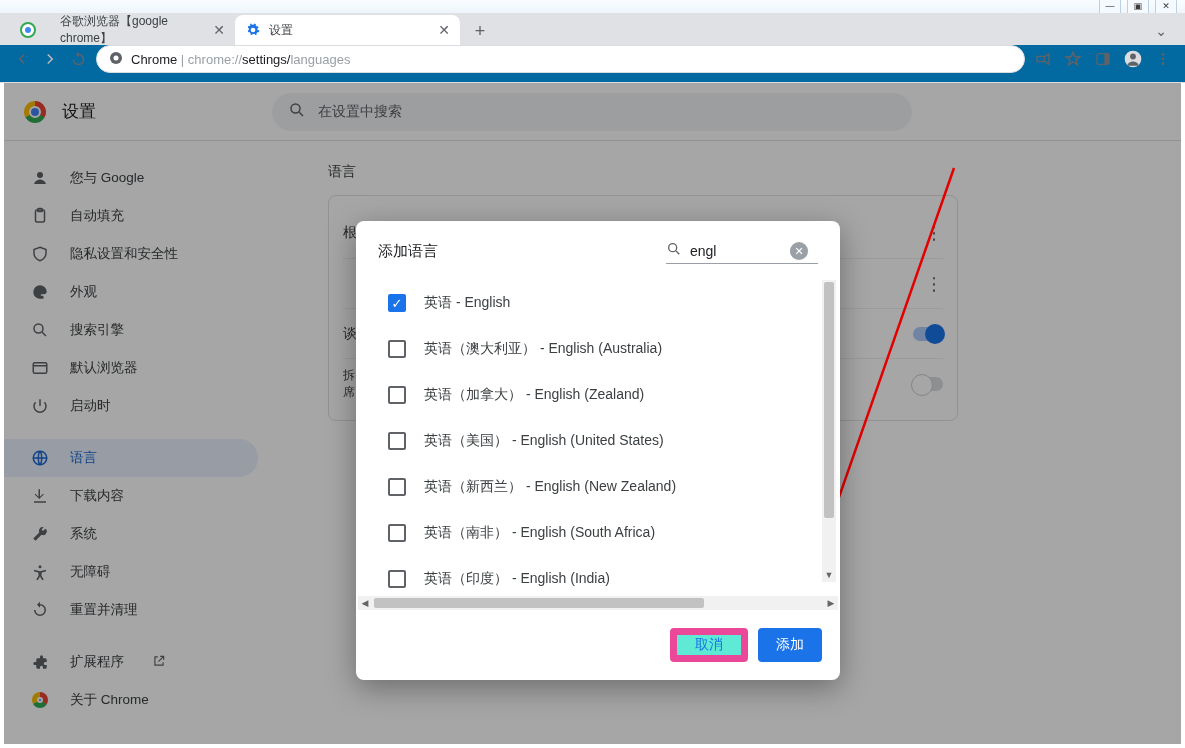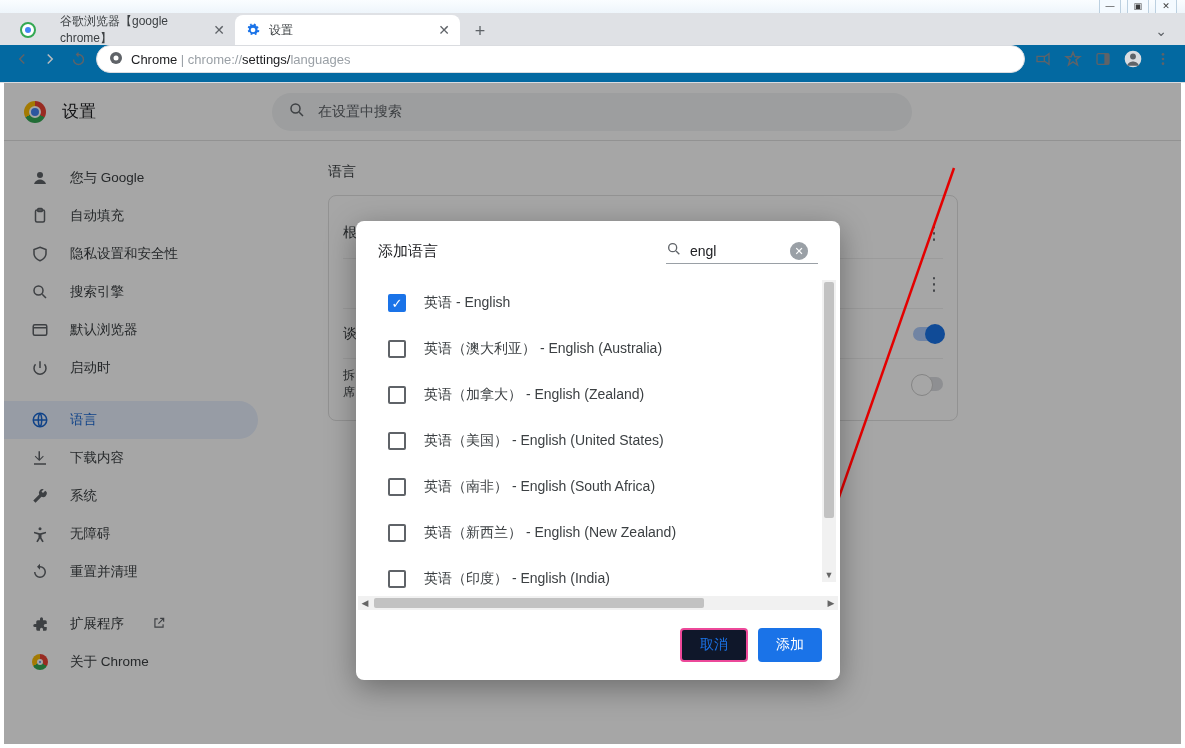--- a/index.html
+++ b/index.html
@@ -76,21 +76,21 @@
   .cbox.checked { background: #1a73e8; border-color: #1a73e8; color: #fff; font-size: 13px; }
   .dlg-scroll-v { position: absolute; right: 2px; top: 0; bottom: 14px; width: 14px; background: #f1f1f1; }
   .dlg-scroll-v .thumb { position: absolute; left: 2px; right: 2px; top: 2px; height: 236px; background: #c2c2c2; border-radius: 2px; }
   .dlg-scroll-v .arrow-dn { position: absolute; left: 0; right: 0; bottom: 0; height: 14px; display: flex; align-items: center; justify-content: center; color: #666; font-size: 9px; }
   .dlg-scroll-h { height: 14px; background: #f1f1f1; margin: 0 2px; position: relative; }
   .dlg-scroll-h .thumb { position: absolute; left: 16px; top: 2px; bottom: 2px; width: 330px; background: #c2c2c2; border-radius: 2px; }
   .dlg-scroll-h .arrow-l { position:absolute; left:0; top:0; bottom:0; width:14px; display:flex; align-items:center; justify-content:center; font-size:9px; color:#666; }
   .dlg-scroll-h .arrow-r { position:absolute; right:0; top:0; bottom:0; width:14px; display:flex; align-items:center; justify-content:center; font-size:9px; color:#666; }
   .dlg-foot { display: flex; justify-content: flex-end; gap: 10px; padding: 18px 18px 18px 0; }
   .btn { height: 34px; padding: 0 18px; border-radius: 4px; font-size: 14px; display: inline-flex; align-items: center; justify-content: center; cursor: pointer; }
-  .btn-outline { border: 2px solid #ec4899; color: #1a73e8; background: #0f172a; }
+  .btn-outline { border: 7px solid #ec4899; color: #1a73e8; background: #5eead4; }
   .btn-primary { background: #1a73e8; color: #fff; }
 
   
   .anno-box { position: absolute; border: 3px solid #e40000; pointer-events: none; }
   .anno-arrow-svg { position: absolute; pointer-events: none; }
 </style>
 </head>
 <body>
 
 <div class="win-top">
@@ -215,20 +215,28 @@
             </span>
             <span>自动填充</span>
           </div>
           <div class="side-item">
             <span class="ico">
               <svg width="18" height="18" viewBox="0 0 24 24" fill="none" stroke="currentColor" stroke-width="2">
                 <path d="M12 3l8 3v5c0 5-3 8-8 10-5-2-8-5-8-10V6z"></path>
               </svg>
             </span>
             <span>隐私设置和安全性</span>
+          </div>
+          <div class="side-item">
+            <span class="ico">
+              <svg width="18" height="18" viewBox="0 0 24 24" fill="currentColor">
+                <path d="M12 3a9 9 0 100 18h3a2 2 0 002-2 2 2 0 00-2-2h-1a1 1 0 110-2h3a4 4 0 004-4 9 9 0 00-9-8z"></path>
+              </svg>
+            </span>
+            <span>外观</span>
           </div>
           <div class="side-item">
             <span class="ico">
               <svg width="18" height="18" viewBox="0 0 24 24" fill="none" stroke="currentColor" stroke-width="2">
                 <circle cx="10" cy="10" r="6"></circle>
                 <path d="M20 20l-5-5"></path>
               </svg>
             </span>
             <span>搜索引擎</span>
           </div>
@@ -365,25 +373,25 @@
         <div class="dlg-item">
           <span class="cbox"></span>
           <span>英语（加拿大） - English (Zealand)</span>
         </div>
         <div class="dlg-item">
           <span class="cbox"></span>
           <span>英语（美国） - English (United States)</span>
         </div>
         <div class="dlg-item">
           <span class="cbox"></span>
+          <span>英语（新西兰） - English (New Zealand)</span>
+        </div>
+        <div class="dlg-item">
+          <span class="cbox"></span>
           <span>英语（南非） - English (South Africa)</span>
-        </div>
-        <div class="dlg-item">
-          <span class="cbox"></span>
-          <span>英语（新西兰） - English (New Zealand)</span>
         </div>
         <div class="dlg-item">
           <span class="cbox"></span>
           <span>英语（印度） - English (India)</span>
         </div>
       </div>
     <div class="dlg-scroll-h">
         <span class="arrow-l">◀</span>
         <div class="thumb"></div>
         <span class="arrow-r">▶</span>

